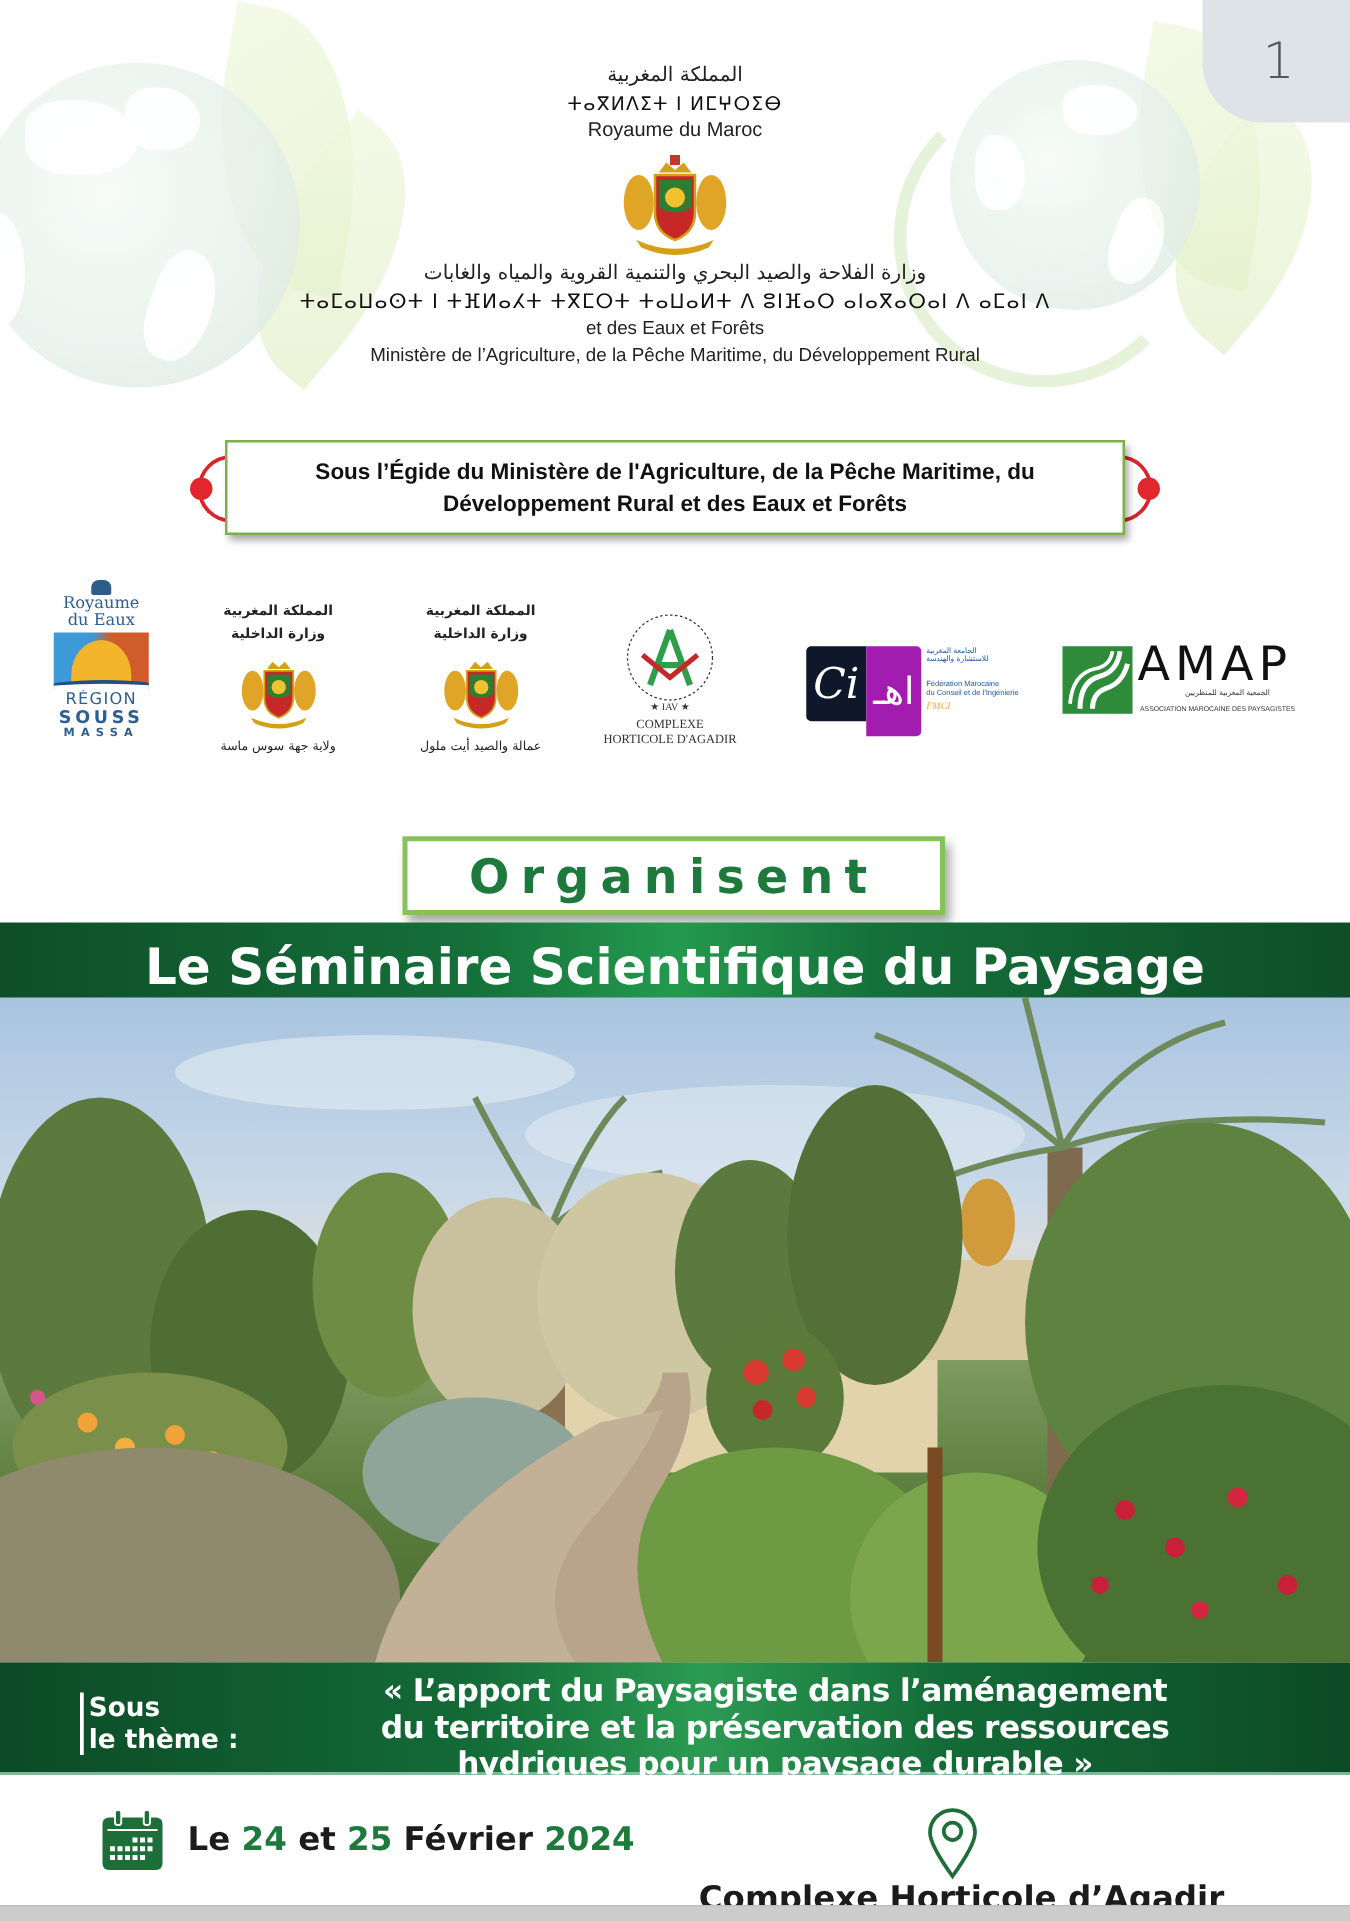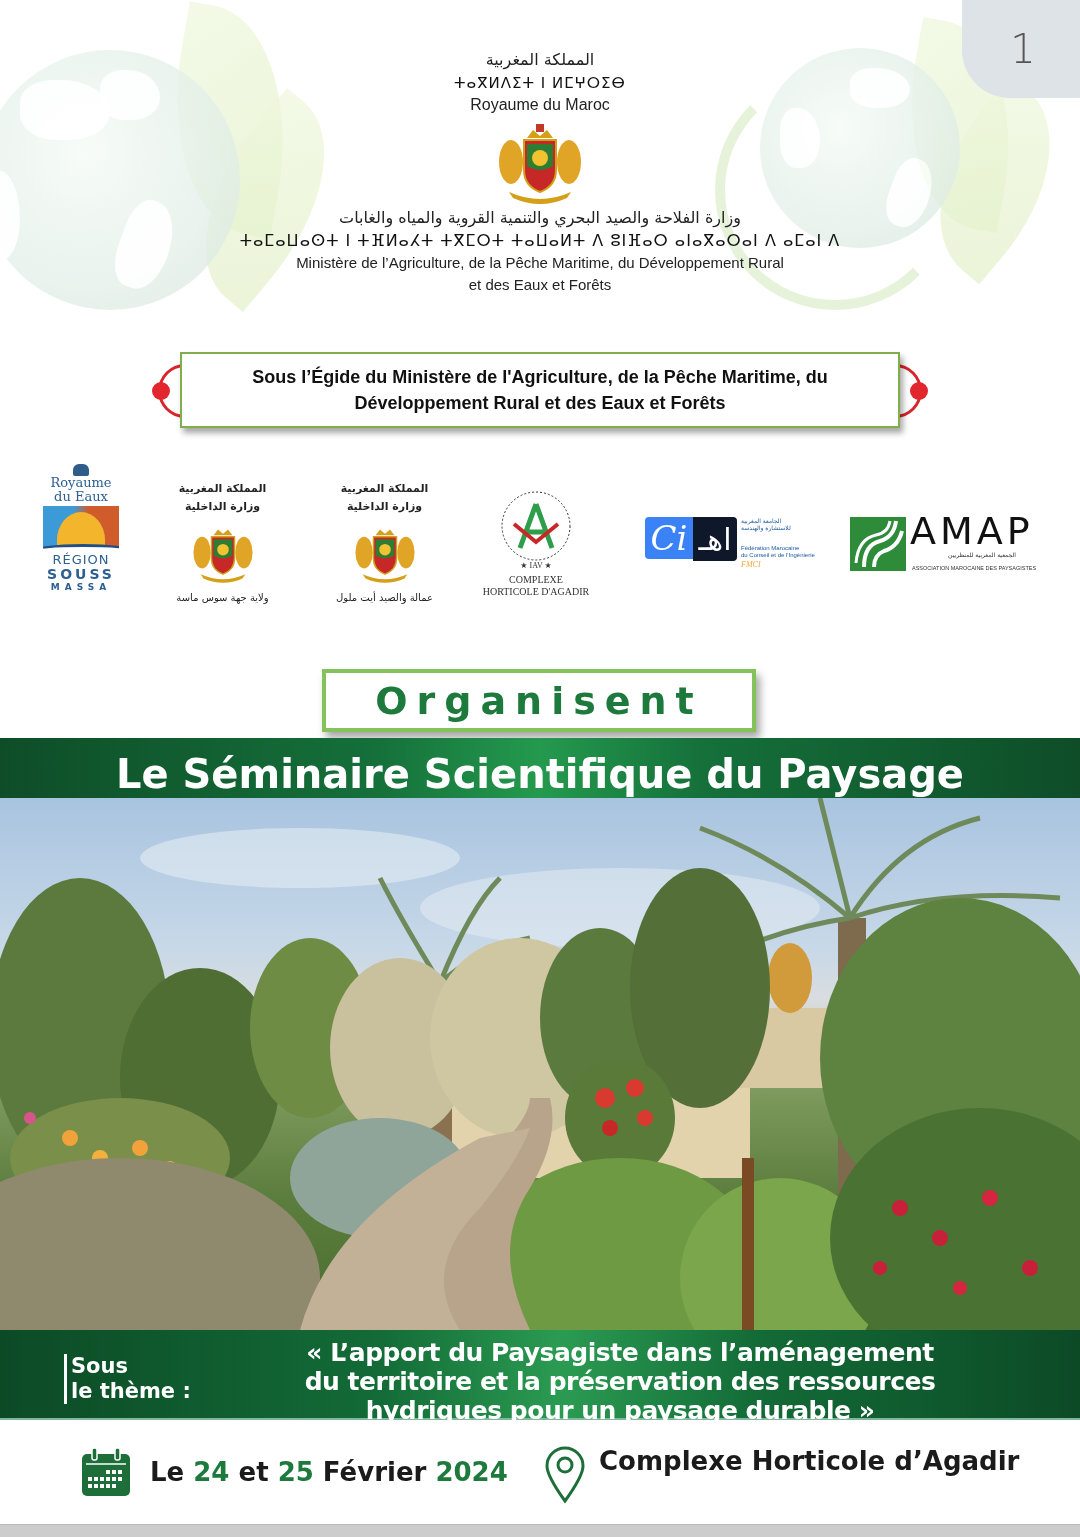--- a/index.html
+++ b/index.html
@@ -53,21 +53,21 @@
   .photo { position: absolute; left: 0; right: 0; top: 798px; height: 532px; overflow: hidden; background: linear-gradient(180deg, #a9c4e0 0%, #c7d8e8 28%, #d9dde0 38%, #cfc7ad 46%, #7e9a5e 55%, #5b7d3d 75%, #4a6d30 100%); }
 
   
   .theme-band { position: absolute; left: 0; right: 0; top: 1330px; height: 90px; background: linear-gradient(90deg, #0c4a26 0%, #136b37 35%, #2b9b52 52%, #136b37 70%, #0c4a26 100%); border-bottom: 2px solid #7fb89a; }
   .theme-label { position: absolute; left: 64px; top: 24px; border-left: 3px solid #ffffff; padding-left: 4px; font-family: "DejaVu Sans", sans-serif; font-weight: 600; font-size: 21px; line-height: 25px; color: #fff; }
   .theme-text { position: absolute; left: 240px; width: 760px; top: 8px; text-align: center; font-family: "DejaVu Sans", sans-serif; font-weight: 600; font-size: 25px; line-height: 29px; color: #fff; letter-spacing: -0.5px; }
 
   
   .info-row { position: absolute; left: 0; right: 0; top: 1440px; height: 62px; }
   .info-date { position: absolute; left: 80px; top: 6px; display: flex; align-items: center; }
-  .info-loc { position: absolute; left: 545px; top: 6px; display: flex; align-items: flex-start; }
+  .info-loc { position: absolute; left: 545px; top: 6px; display: flex; align-items: center; flex-direction: column; }
   .info-text { font-family: "DejaVu Sans", sans-serif; font-weight: bold; font-size: 26px; color: #1b1b1b; margin-left: 18px; }
   .green { color: #1d7a3c; }
   .bottom-bar { position: absolute; left: 0; right: 0; bottom: 0; height: 13px; background: #cccccc; border-top: 1px solid #bbb; }
 </style>
 </head>
 <body>
 
 <div>
   <div class="leaf" style="left:170px;top:10px;width:120px;height:220px;transform:rotate(10deg);"></div>
   <div class="leaf" style="left:210px;top:100px;width:110px;height:200px;transform:rotate(40deg);"></div>
@@ -104,22 +104,22 @@
       <ellipse cx="14" cy="38" rx="12" ry="22" fill="#e0a526"></ellipse>
       <ellipse cx="72" cy="38" rx="12" ry="22" fill="#e0a526"></ellipse>
       <path d="M27 16 H59 V46 Q59 62 43 68 Q27 62 27 46 Z" fill="#c62828" stroke="#d4a017" stroke-width="2"></path>
       <path d="M30 20 H56 V42 Q43 50 30 42 Z" fill="#2e7d32"></path>
       <circle cx="43" cy="34" r="8" fill="#f2c230"></circle>
       <path d="M12 68 Q43 82 74 68 L70 74 Q43 86 16 74 Z" fill="#d4a017"></path>
     </svg>
   </div>
   <div class="ar-line">وزارة الفلاحة والصيد البحري والتنمية القروية والمياه والغابات</div>
   <div class="tf-line" style="font-size:16px;">ⵜⴰⵎⴰⵡⴰⵙⵜ ⵏ ⵜⴼⵍⴰⵃⵜ ⵜⴳⵎⵔⵜ ⵜⴰⵡⴰⵍⵜ ⴷ ⵓⵏⴼⴰⵔ ⴰⵏⴰⴳⴰⵔⴰⵏ ⴷ ⴰⵎⴰⵏ ⴷ</div>
+  <div class="fr-line" style="font-size:15px;">et des Eaux et Forêts</div>
   <div class="fr-line" style="font-size:15px;">Ministère de l’Agriculture, de la Pêche Maritime, du Développement Rural</div>
-  <div class="fr-line" style="font-size:15px;">et des Eaux et Forêts</div>
 </div>
 
 <div class="egide-wrap">
   <div class="egide-connector left"></div>
   <div class="egide-connector right"></div>
   <div class="egide-dot left"></div>
   <div class="egide-dot right"></div>
   <div class="egide-box">
     <div class="egide-text">
       <div>Sous l’Égide du Ministère de l'Agriculture, de la Pêche Maritime, du</div>
@@ -185,22 +185,22 @@
         <path d="M18 40 L40 58 L62 40" stroke="#c62828" stroke-width="4" fill="none"></path>
         <text x="40" y="84" text-anchor="middle" font-family="Liberation Serif, serif" font-size="8" fill="#333">★ IAV ★</text>
       </svg>
     </div>
     <div class="serif-small">COMPLEXE</div>
     <div class="serif-small">HORTICOLE D'AGADIR</div>
   </div>
 
   <div class="logo" style="left:645px;top:55px;width:170px;height:64px;text-align:left;">
     <div style="position:absolute;left:0;top:2px;width:92px;height:60px;display:flex;">
-      <div style="width:48px;height:42px;background:#3b82f6;border-radius:4px 0 0 4px;color:#fff;font-family:'DejaVu Serif',serif;font-style:italic;font-size:34px;display:flex;align-items:center;justify-content:center;">Ci</div>
-      <div style="width:44px;height:44px;background:#0f172a;border-radius:0 4px 4px 0;color:#fff;font-size:30px;display:flex;align-items:center;justify-content:center;direction:rtl;">اهـ</div>
+      <div style="width:48px;height:60px;background:#0f172a;border-radius:4px 0 0 4px;color:#fff;font-family:'DejaVu Serif',serif;font-style:italic;font-size:34px;display:flex;align-items:center;justify-content:center;">Ci</div>
+      <div style="width:44px;height:72px;background:#a21caf;border-radius:0 4px 4px 0;color:#fff;font-size:30px;display:flex;align-items:center;justify-content:center;direction:rtl;">اهـ</div>
     </div>
     <div style="position:absolute;left:96px;top:2px;width:74px;font-size:6px;line-height:7px;color:#1f5aa6;">
       <div style="direction:rtl;text-align:left;">الجامعة المغربية</div>
       <div style="direction:rtl;text-align:left;">للاستشارة والهندسة</div>
       <div style="height:14px;"></div>
       <div style="font-family:'Liberation Sans',sans-serif;">Fédération Marocaine</div>
       <div style="font-family:'Liberation Sans',sans-serif;">du Conseil et de l'Ingénierie</div>
       <div style="font-family:'Liberation Serif',serif;font-style:italic;font-size:8px;color:#f2a93b;margin-top:2px;">FMCI</div>
     </div>
   </div>

